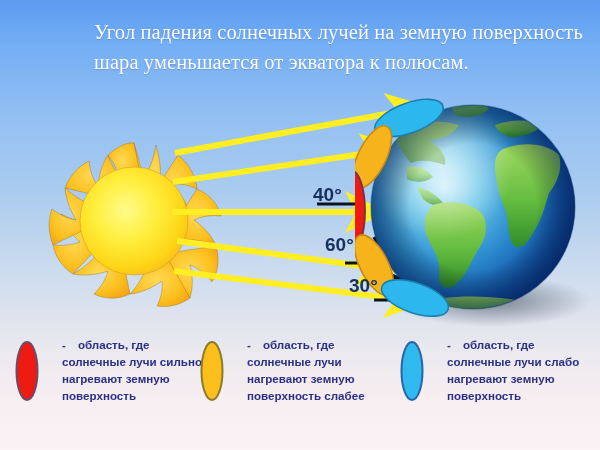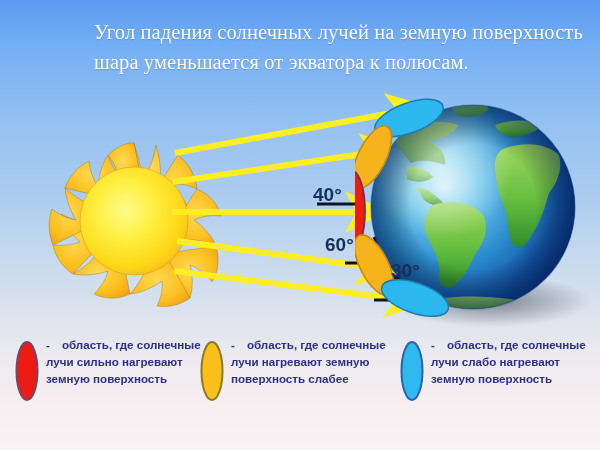--- a/index.html
+++ b/index.html
@@ -43,30 +43,30 @@
 
   
   .ang{
     position:absolute;
     font-family:"Liberation Sans", sans-serif;
     font-weight:bold;font-size:19px;color:#16305e;
     letter-spacing:0px;white-space:nowrap;
   }
   .ang.a90{left:313px;top:184px;}
   .ang.a60{left:325px;top:234px;}
-  .ang.a30{left:349px;top:260px;margin-left:42px;}
+  .ang.a30{left:349px;top:275px;}
 
   
   .legend{position:absolute;left:0;top:336px;width:600px;height:90px;}
   .leg{
     position:absolute;top:0;display:flex;align-items:flex-start;
   }
   .leg .pill{flex:0 0 auto;margin-top:4px;}
   .leg .txt{
-    margin-left:6px;
+    margin-left:22px;
     font-family:"Liberation Sans", sans-serif;
     font-size:11.6px;line-height:1.48;
     color:#2b2f85;
     font-weight:600;
   }
   .leg .txt .dash{margin-right:12px;}
   .leg1{left:14px;width:190px;}
   .leg2{left:199px;width:192px;}
   .leg3{left:399px;width:196px;}
 </style>

